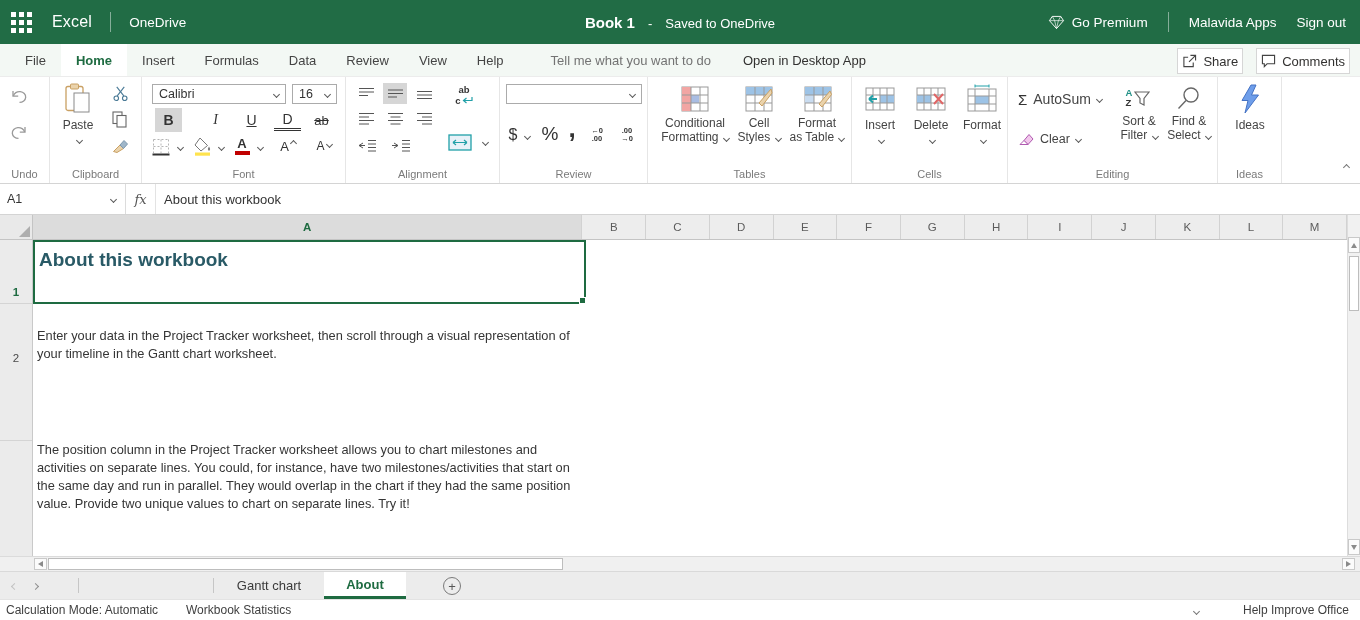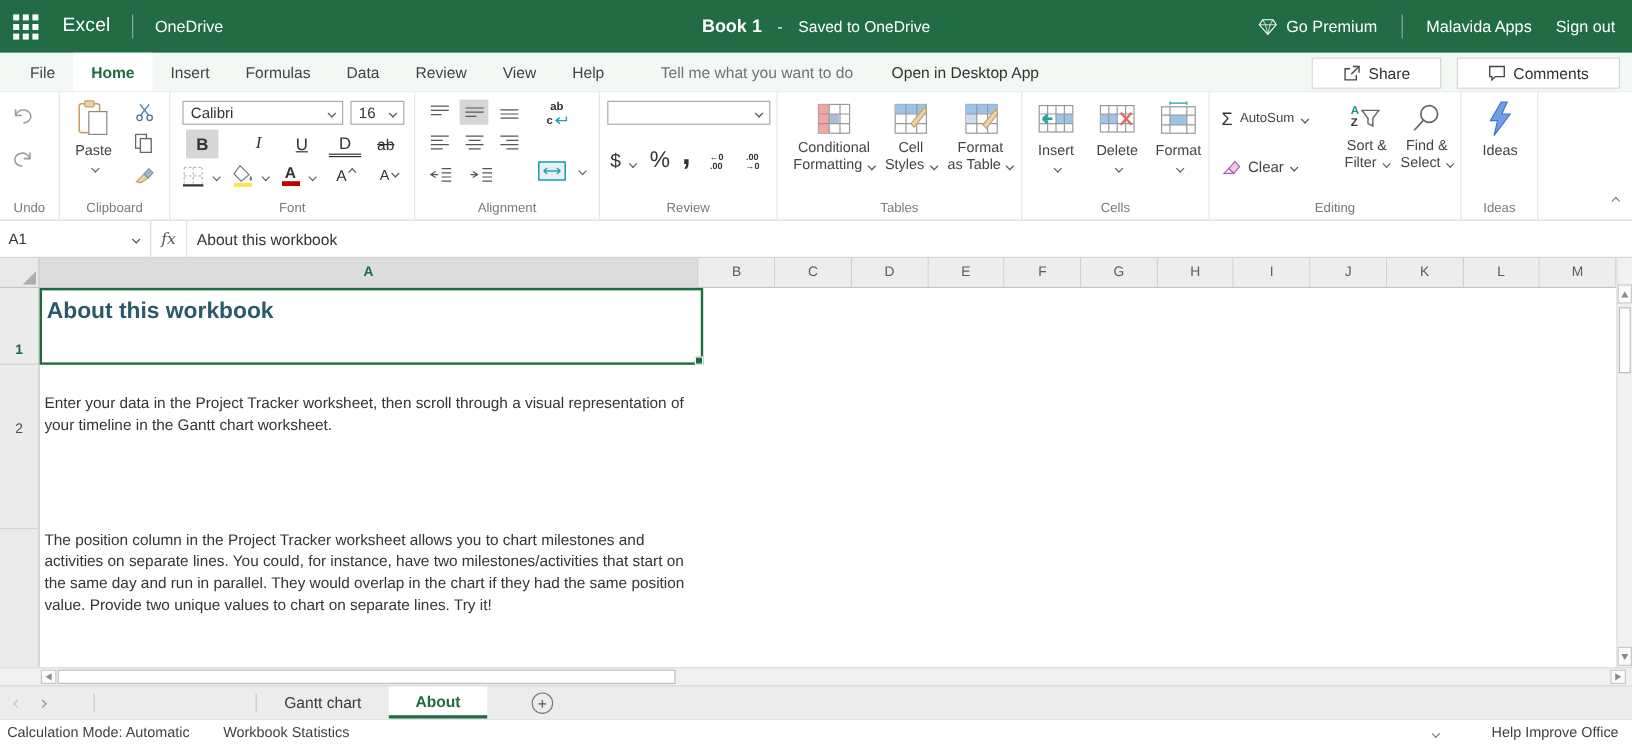--- a/index.html
+++ b/index.html
@@ -19,21 +19,21 @@
   .tb-div { width:1px; height:20px; background:rgba(255,255,255,.45); }
 
   
   .menubar { position:absolute; top:44px; left:0; width:1360px; height:33px; background:#F3F8F4; display:flex; align-items:stretch; font-size:13px; color:#444; border-bottom:1px solid #ECECEC; }
   .mtab { display:flex; align-items:center; padding:0 15px; cursor:default; }
   .mtab.first { margin-left:10px; }
   .mtab.active { background:#fff; color:#1E6B41; font-weight:bold; }
   .m-tellme { display:flex; align-items:center; margin-left:32px; color:#737373; }
   .m-desktop { display:flex; align-items:center; margin-left:32px; color:#323130; }
   .m-right { position:absolute; right:10px; top:4px; display:flex; gap:13px; }
-  .m-btn { background:#fff; border:1px solid #D6D6D6; height:26px; display:flex; align-items:center; gap:6px; padding:0 25px; font-size:13px; color:#323130; }
+  .m-btn { background:#fff; border:1px solid #D6D6D6; height:26px; display:flex; align-items:center; gap:6px; padding:0 4px; font-size:13px; color:#323130; }
 
   
   .ribbon { position:absolute; top:77px; left:0; width:1360px; height:107px; background:#fff; border-bottom:1px solid #D4D4D4; font-size:12px; color:#444; }
   .rgroup { position:absolute; top:0; height:106px; border-right:1px solid #E6E6E6; }
   .glabel { position:absolute; bottom:3px; left:0; right:0; text-align:center; font-size:11px; color:#7A7A7A; }
   .rbtn { position:absolute; display:flex; align-items:center; justify-content:center; cursor:default; }
   .sel { background:#D6D6D6; }
   .cv { display:inline-block; width:5px; height:5px; border-right:1.2px solid #5A5A5A; border-bottom:1.2px solid #5A5A5A; transform:rotate(45deg); }
   .cv.up { transform:rotate(-135deg); }
   .cv.lt { transform:rotate(135deg); border-color:#C2C2C2; }
@@ -474,21 +474,21 @@
       <div class="stack-label" style="left:102px;top:42px;width:56px;">Format</div>
       <div class="rbtn" style="left:126px;top:58px;width:10px;height:10px;">
           <span class="cv"></span>
         </div>
       <div class="glabel">Cells</div>
     </div>
 
     <div class="rgroup" style="left:1008px;width:210px;">
       <div class="rbtn" style="left:10px;top:12px;width:96px;height:20px;justify-content:flex-start;gap:6px;">
         <span style="font-size:15px;color:#333;">Σ</span>
-        <span style="font-size:11px;color:#444;">AutoSum</span>
+        <span style="font-size:14px;color:#444;">AutoSum</span>
         <span class="cv"></span>
       </div>
       <div class="rbtn" style="left:10px;top:52px;width:76px;height:20px;justify-content:flex-start;gap:6px;">
         <span>
           <svg width="16" height="14" viewBox="0 0 16 14">
             <path d="M6 8.5 L11 2.5 L15 7 L10 12.5 Z" fill="#F2C7EC" stroke="#B05BB0"></path>
             <path d="M2 12.5 L6 8.5 L10 12.5 Z" fill="#fff" stroke="#B05BB0"></path>
           </svg>
         </span>
         <span style="font-size:12.5px;color:#444;">Clear</span>

